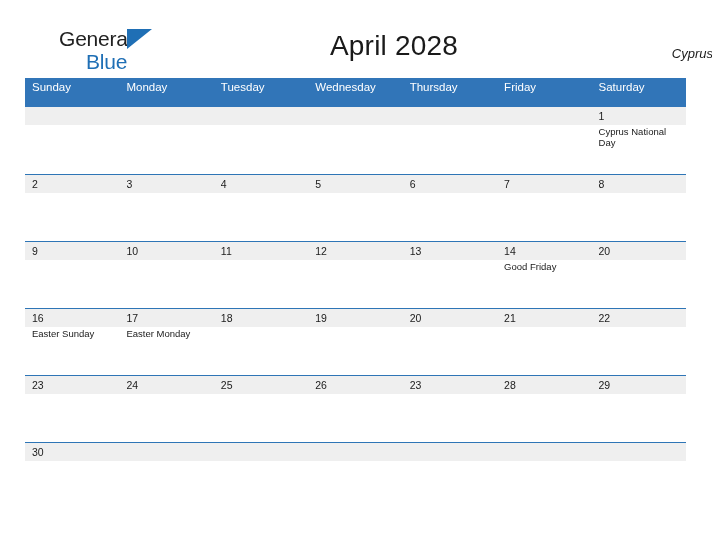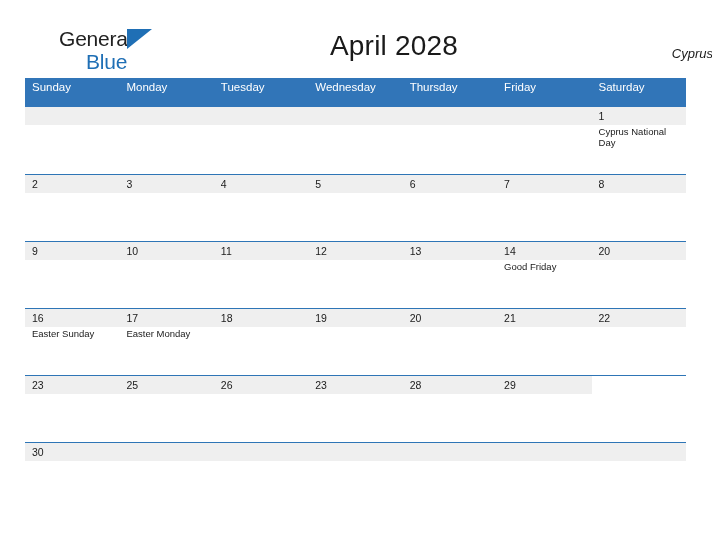--- a/index.html
+++ b/index.html
@@ -342,20 +342,24 @@
             <div class="daynum">22</div>
           </div>
         </div>
         <div class="week-row">
           <div class="day-cell">
             <div class="daynum-band"></div>
             <div class="daynum">23</div>
           </div>
           <div class="day-cell">
             <div class="daynum-band"></div>
+            <div class="daynum">24</div>
+          </div>
+          <div class="day-cell">
+            <div class="daynum-band"></div>
             <div class="daynum">25</div>
           </div>
           <div class="day-cell">
             <div class="daynum-band"></div>
             <div class="daynum">26</div>
           </div>
           <div class="day-cell">
             <div class="daynum-band"></div>
             <div class="daynum">23</div>
           </div>

